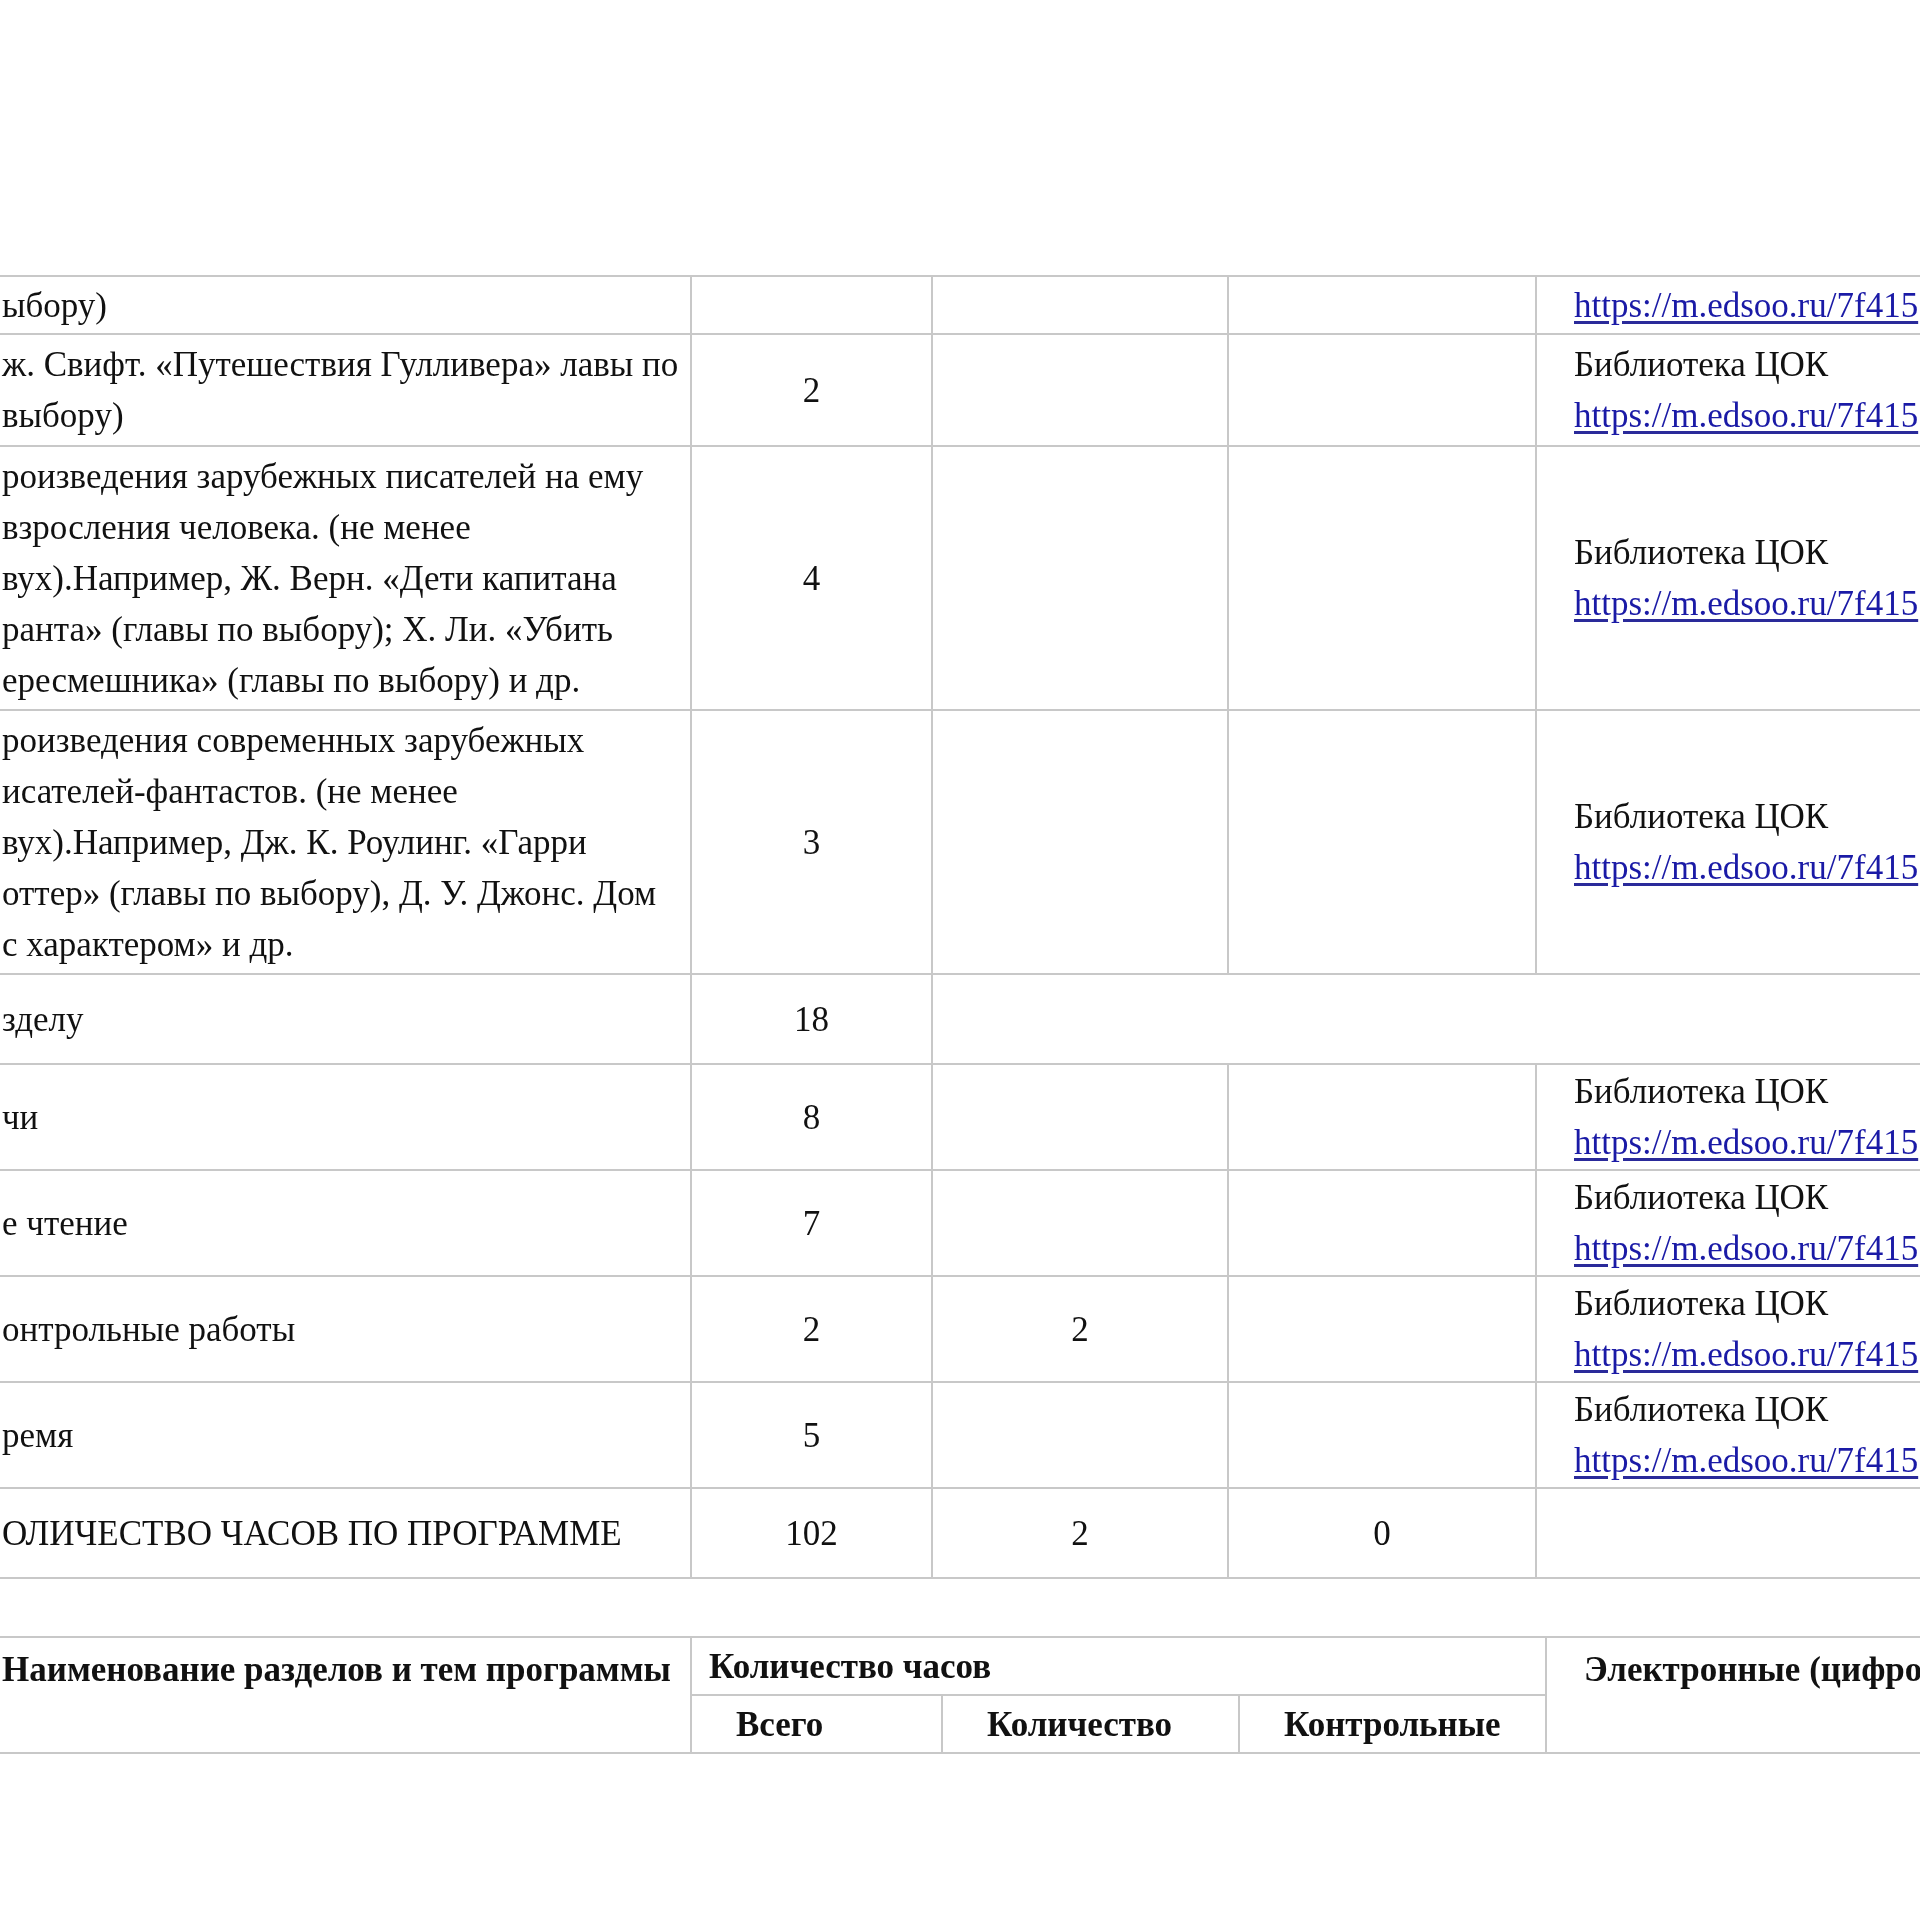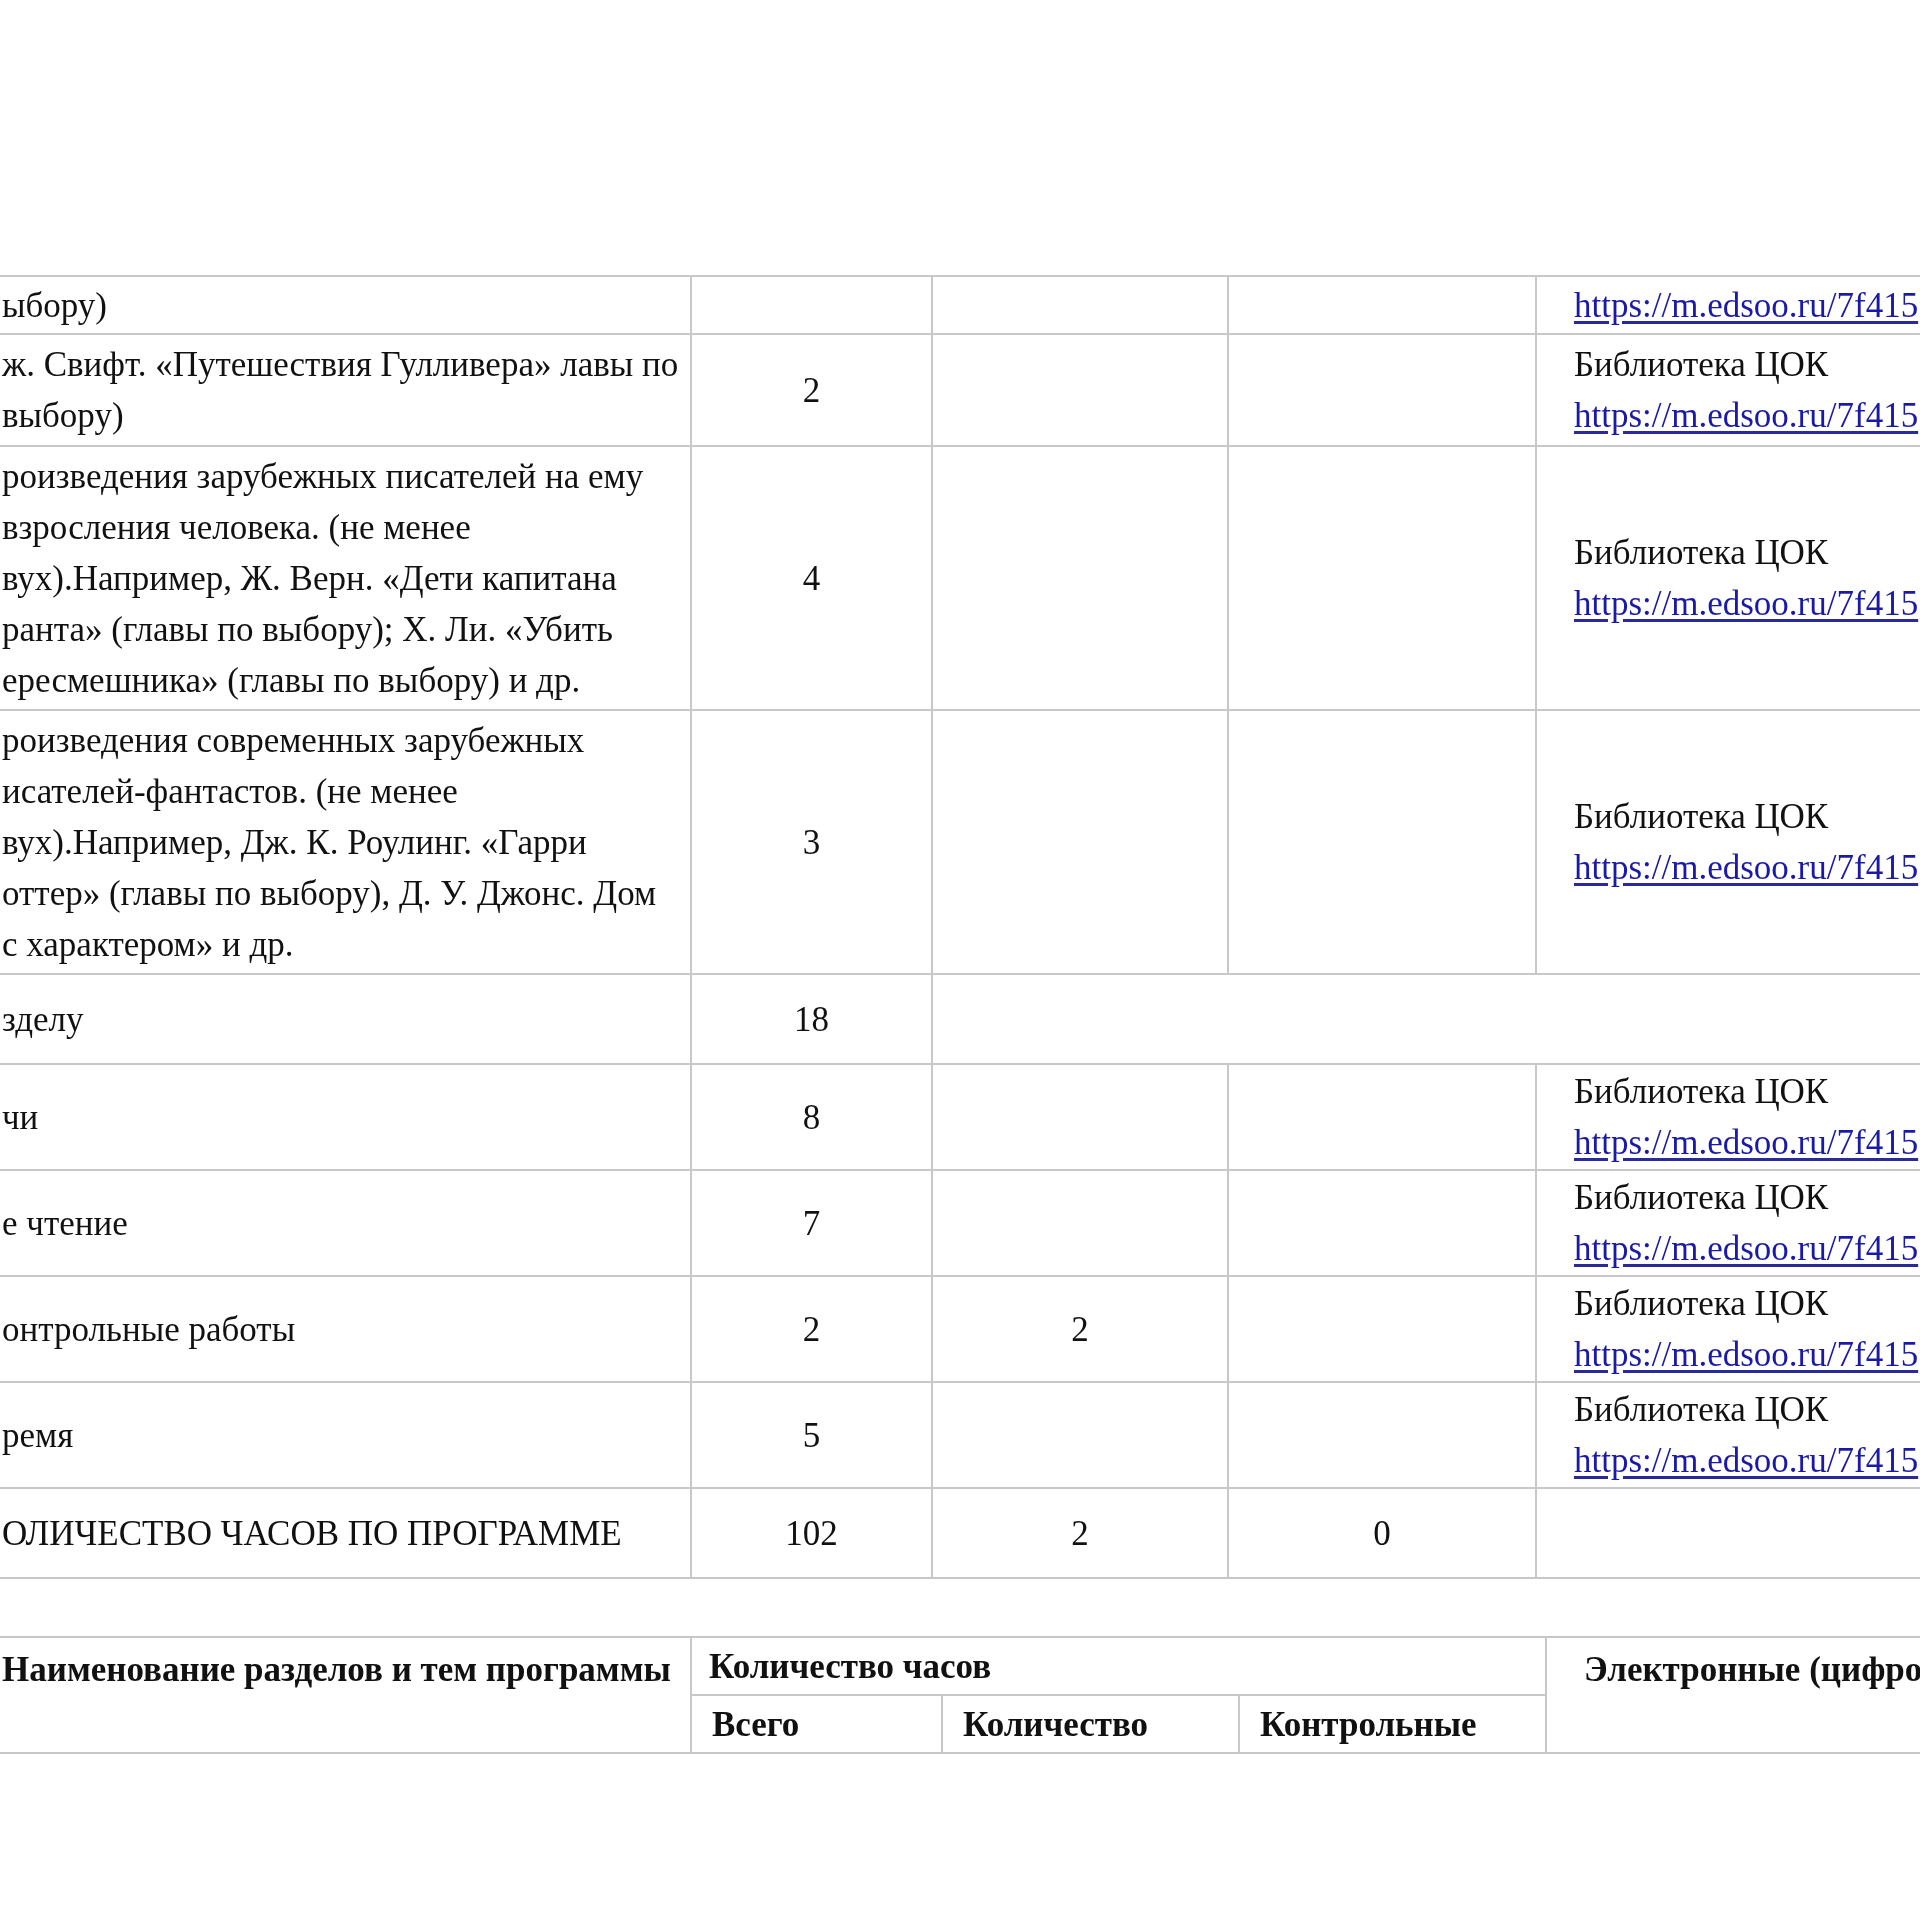--- a/index.html
+++ b/index.html
@@ -15,21 +15,21 @@
     .t1 { left: -40px; top: 275px; width: 2100px; }
     .t1 td.name { text-align: left; padding-left: 40px; padding-right: 10px; }
     .t1 td.num { text-align: center; }
     .t1 td.res { text-align: left; padding-left: 37px; white-space: nowrap; overflow: hidden; }
     .lib { display: block; color: #111111; }
     .link { display: block; color: #1a1aa6; text-decoration: underline; text-decoration-color: #2a2a9a; text-underline-offset: 4px; cursor: pointer; }
     .t2 { left: -40px; top: 1636px; width: 2100px; }
     .t2 th { font-weight: bold; text-align: left; vertical-align: top; }
     .t2 th.name { padding-left: 40px; padding-top: 6px; }
     .t2 th.group { padding-left: 17px; height: 56px; vertical-align: middle; }
-    .t2 th.sub { padding-left: 20px; height: 56px; vertical-align: middle; }
+    .t2 th.sub { padding-left: 44px; height: 56px; vertical-align: middle; }
     .t2 th.res { padding-left: 37px; padding-top: 6px; }
     .ghost { position:absolute; left:0; top:1582px; width:6px; height:20px; }
   </style>
 </head>
 <body>
 
 <div class="page">
 
   <table class="t1">
     <colgroup>

